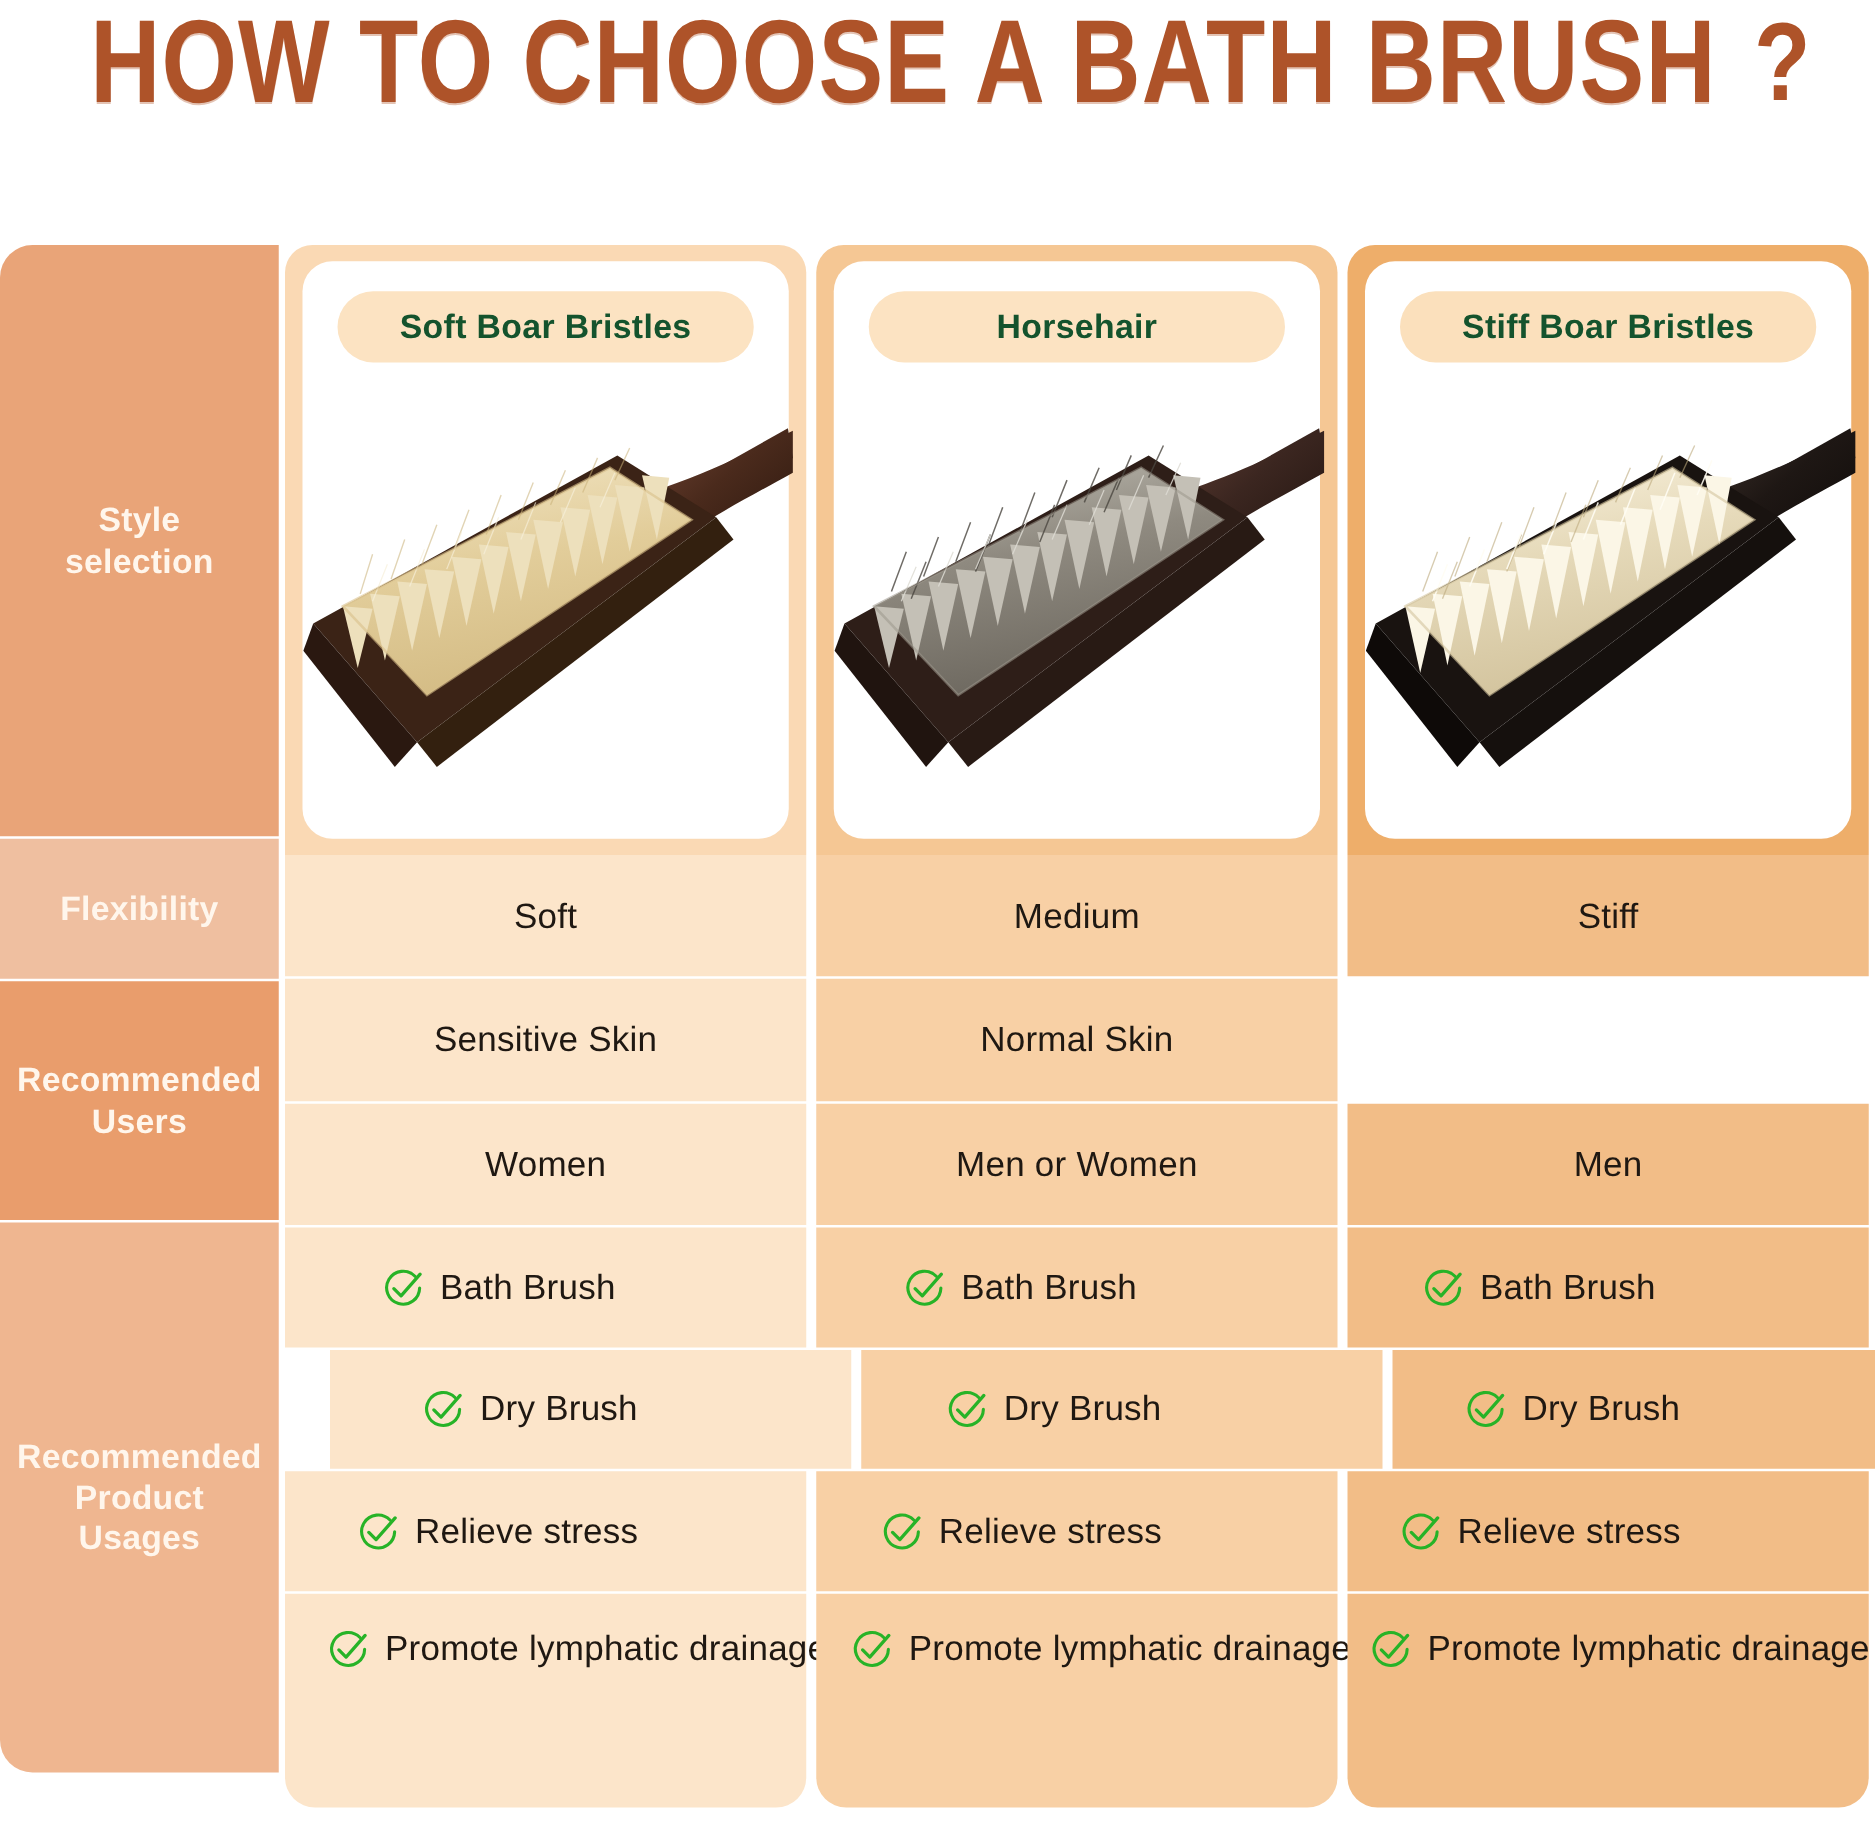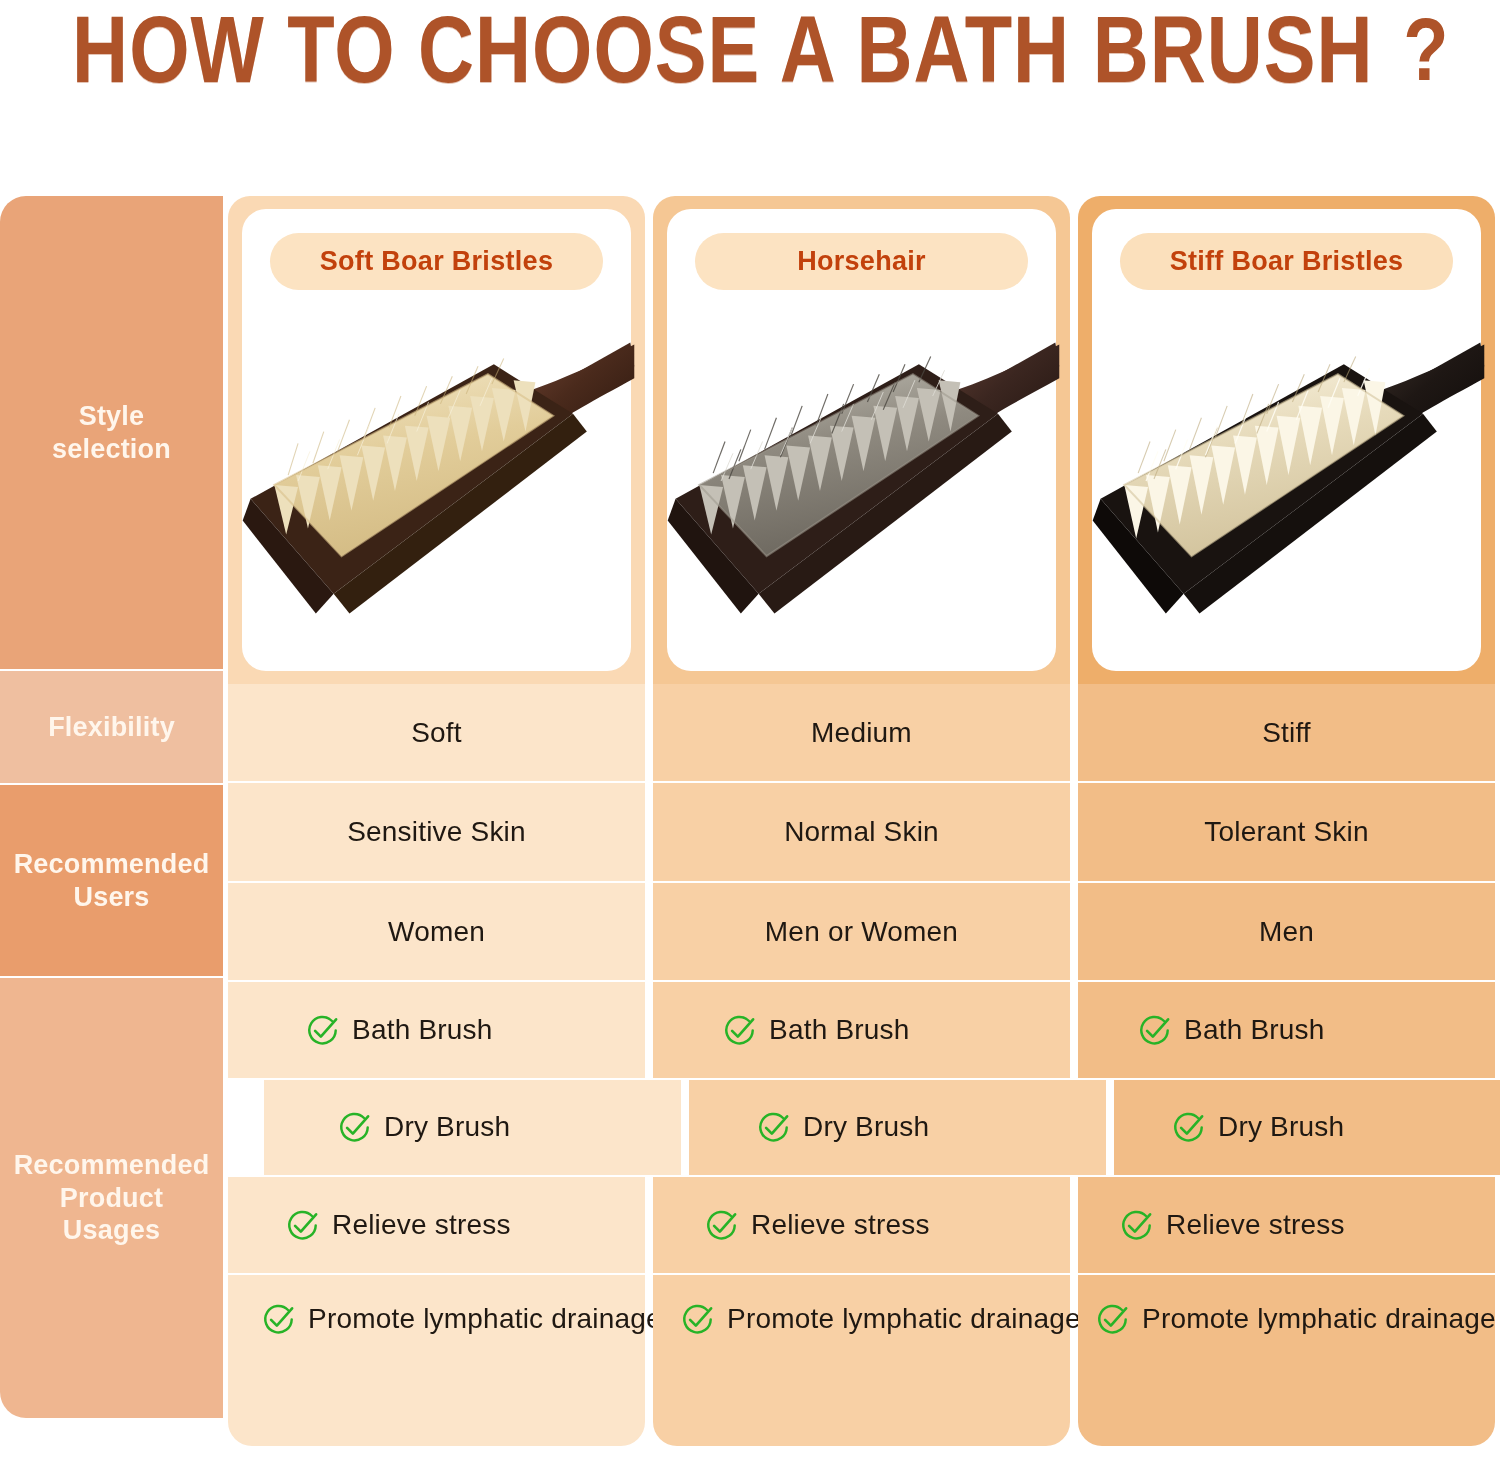--- a/index.html
+++ b/index.html
@@ -131,21 +131,21 @@
     right: 28px;
     top: 24px;
     height: 57px;
     border-radius: 30px;
     background: #FCE3C2;
     display: flex;
     align-items: center;
     justify-content: center;
     font-size: 27px;
     font-weight: bold;
-    color: #c2410c;
+    color: #14532d;
     letter-spacing: 0.3px;
     z-index: 4;
   }
   .col-3 .pill { background: #FBE0BC; }
 
   
   .brush-area {
     position: absolute;
     left: -6px;
     right: -6px;
@@ -533,21 +533,20 @@
                 <path d="M242 104 L254 74"></path>
                   <path d="M272 92 L284 64"></path>
                 </g>
               <path d="M36 182 L252 70 L318 112 L104 254 Z" fill="none" stroke="#D3C49E" stroke-width="2" opacity="0.6"></path>
             </svg>
           </div>
         </div>
       </div>
       <div class="cells">
         <div class="cell c-r0">Stiff</div>
-        <div class="cell c-r1">Tolerant Skin</div>
         <div class="cell c-r2">Men</div>
         <div class="cell c-r3 bul">
           <span class="bullet">
             <svg class="check-icon" viewBox="0 0 40 40">
               <path d="M31.5 8.5 A16 16 0 1 0 36 20" fill="none" stroke="#27B327" stroke-width="3" stroke-linecap="round"></path>
               <path d="M11 20.5 L18 27.5 L36.5 6.5" fill="none" stroke="#27B327" stroke-width="3.2" stroke-linecap="round" stroke-linejoin="round"></path>
             </svg>
             <span class="lbl">Bath Brush</span>
           </span>
         </div>

